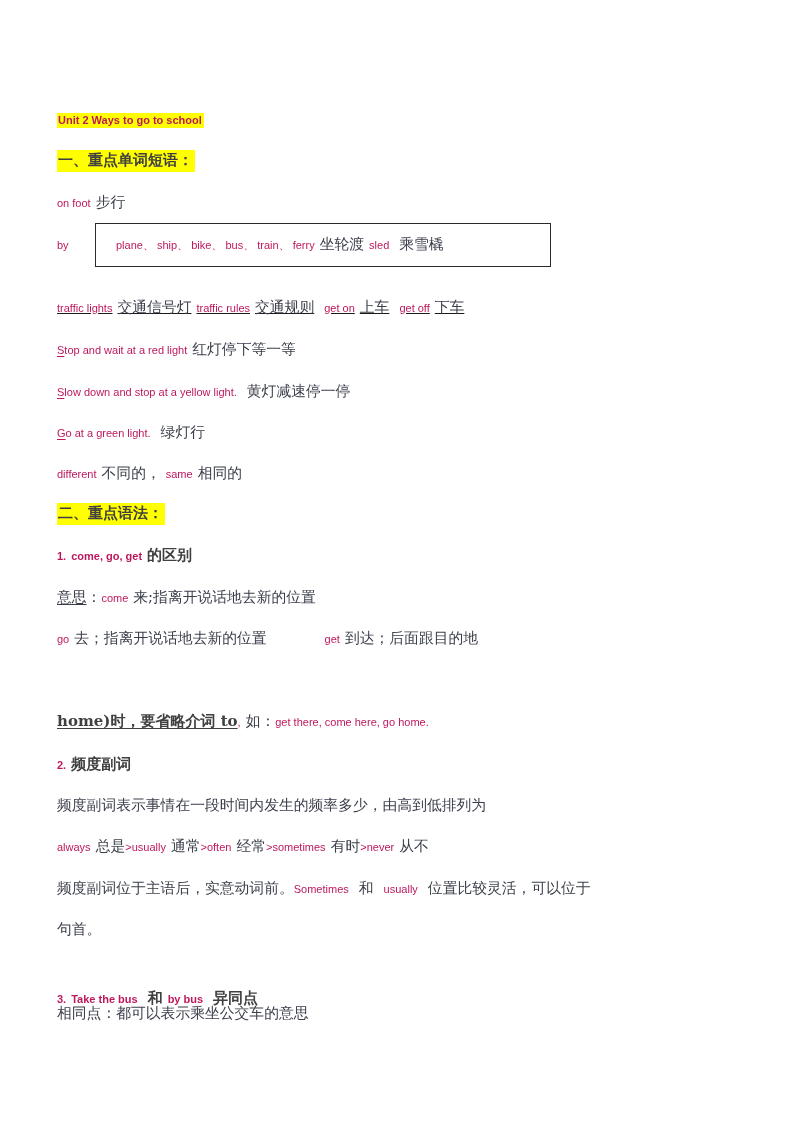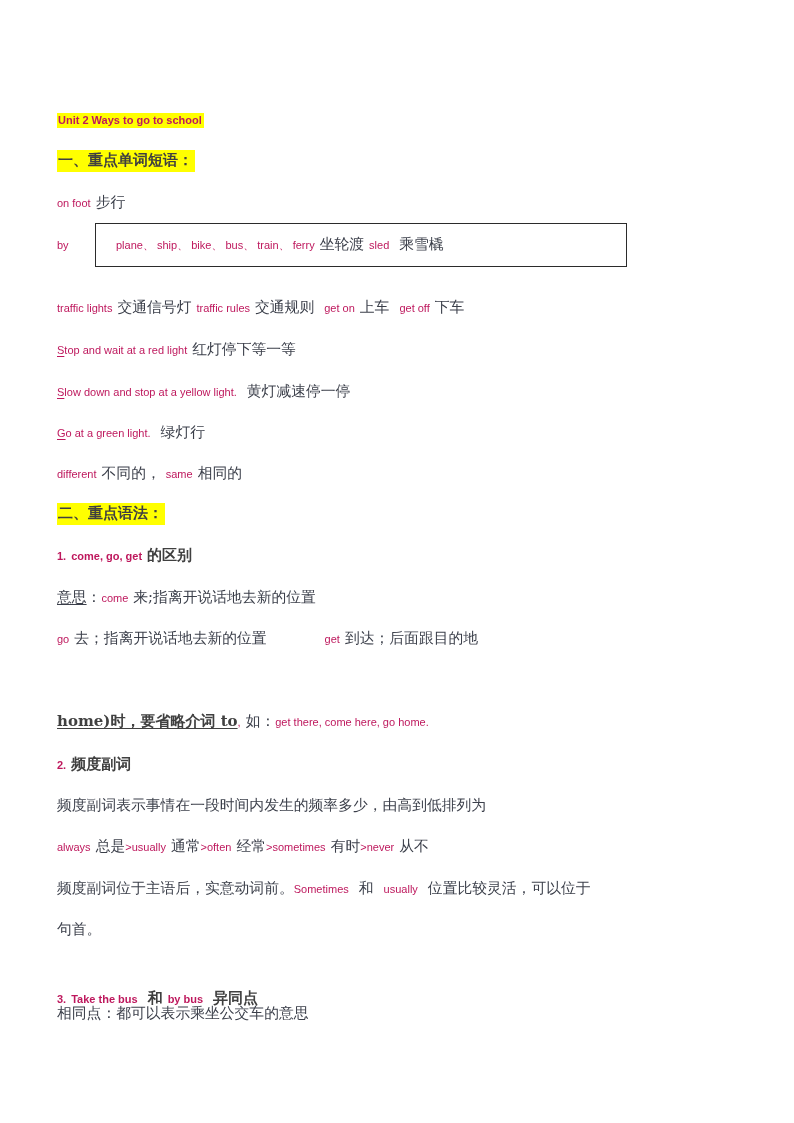--- a/index.html
+++ b/index.html
@@ -57,32 +57,32 @@
   .row { position: absolute; left: 57px; }
 
   .title-row   { top: 110px; }
   .sec1-row    { top: 150px; }
   .onfoot-row  { top: 195px; }
   .by-label    { top: 237px; }
   .box {
     position: absolute;
     left: 95px;
     top: 223px;
-    width: 532px;
+    width: 456px;
     height: 44px;
     border: 1px solid #2b2b2b;
     box-sizing: border-box;
   }
   .box-inner {
     position: absolute;
     left: 20px;
     top: 13px;
     white-space: nowrap;
   }
-  .traffic-row   { top: 300px; }
+  .traffic-row   { top: 300px; text-decoration: underline; }
   .stop-row      { top: 342px; }
   .slow-row      { top: 384px; }
   .go-row        { top: 425px; }
   .diff-row      { top: 466px; }
   .sec2-row      { top: 503px; }
   .g1-row        { top: 548px; }
   .mean-row      { top: 590px; }
   .go-get-row    { top: 631px; }
   .usage-row1    { top: 673px; width: 700px; white-space: nowrap; }
   .usage-row2    { top: 714px; white-space: nowrap; }

